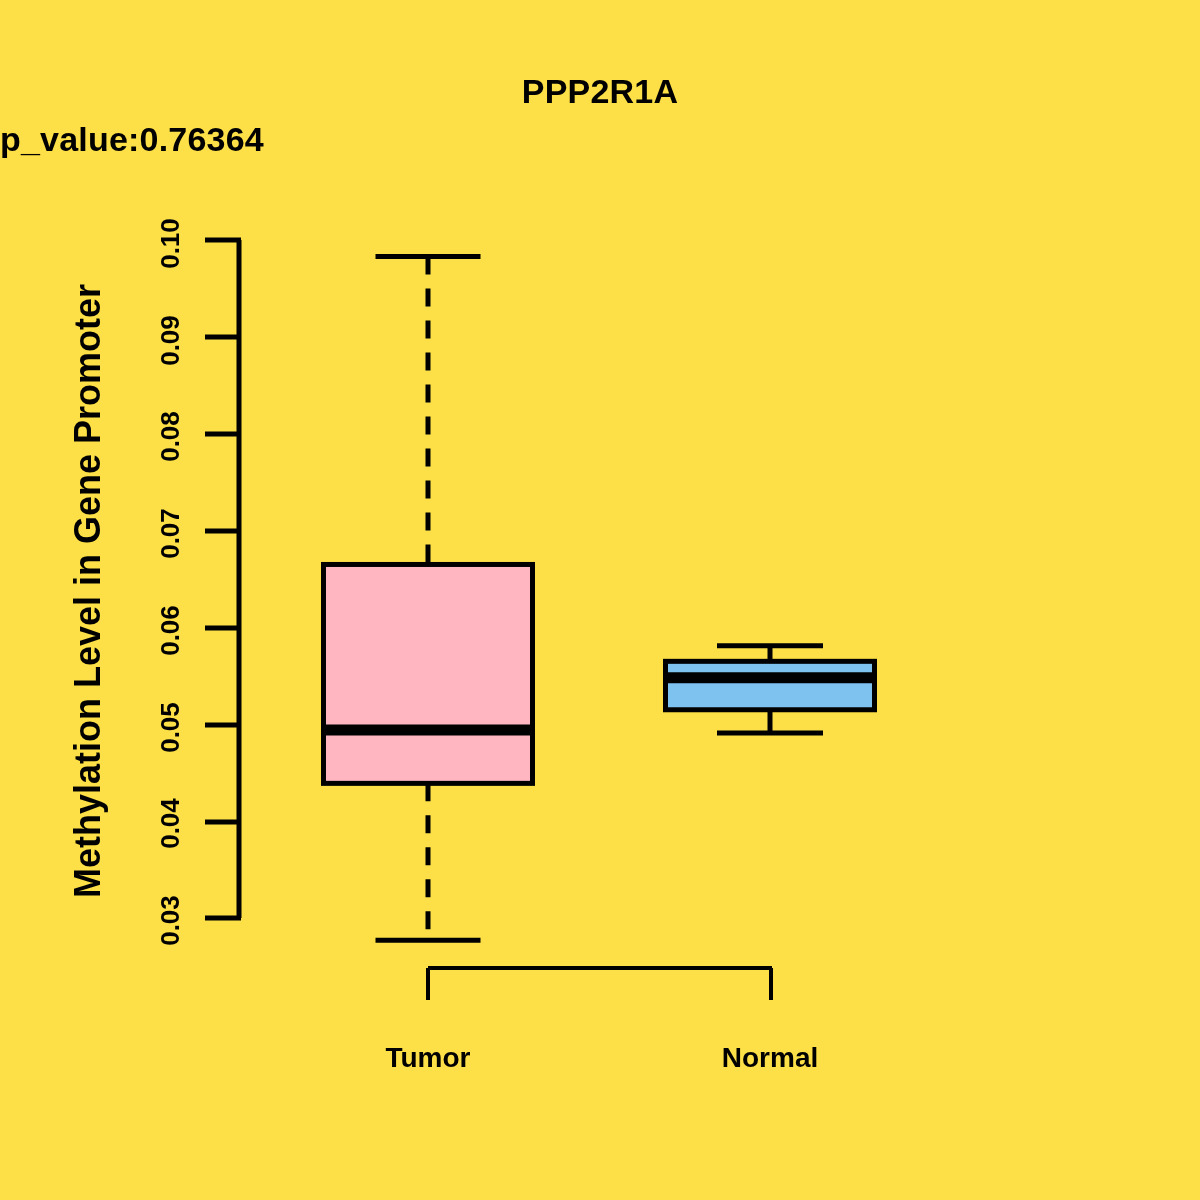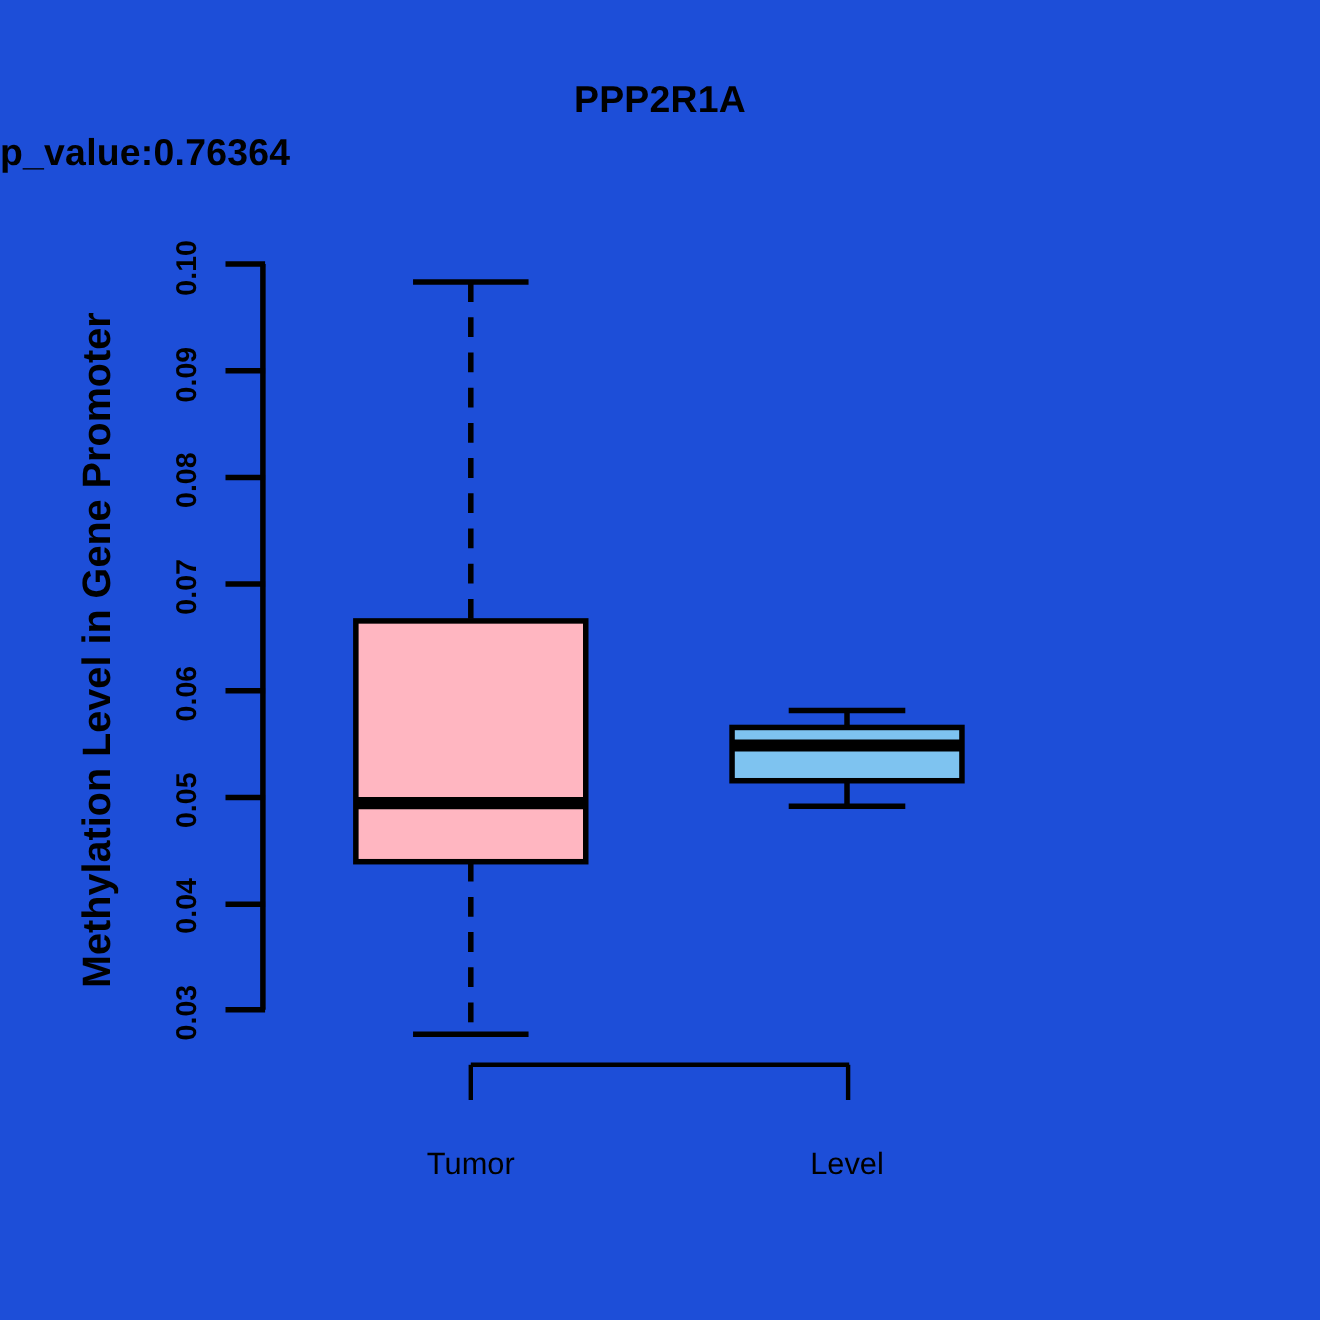--- a/index.html
+++ b/index.html
@@ -7,21 +7,21 @@
     padding: 0;
     background: #ffffff;
   }
   body {
     font-family: "Liberation Sans", sans-serif;
   }
   #page {
     position: relative;
     width: 1200px;
     height: 1200px;
-    background: #1d4ed8;
+    background: #fde047;
     overflow: hidden;
   }
   #plot-svg {
     position: absolute;
     left: 0;
     top: 0;
     width: 1200px;
     height: 1200px;
   }
   .title-main {
@@ -66,21 +66,21 @@
     color: #000000;
     white-space: nowrap;
     transform: rotate(-90deg);
     transform-origin: center center;
     width: 120px;
     text-align: center;
   }
   .xtick-label {
     position: absolute;
     font-size: 28px;
-    font-weight: normal;
+    font-weight: bold;
     color: #000000;
     white-space: nowrap;
     text-align: center;
     width: 240px;
   }
 </style>
 </head>
 <body>
 
 <div id="page">
@@ -93,21 +93,21 @@
   <div class="ytick-label" style="left: 110px; top: 905px;">0.03</div>
   <div class="ytick-label" style="left: 110px; top: 808px;">0.04</div>
   <div class="ytick-label" style="left: 110px; top: 712px;">0.05</div>
   <div class="ytick-label" style="left: 110px; top: 615px;">0.06</div>
   <div class="ytick-label" style="left: 110px; top: 518px;">0.07</div>
   <div class="ytick-label" style="left: 110px; top: 421px;">0.08</div>
   <div class="ytick-label" style="left: 110px; top: 325px;">0.09</div>
   <div class="ytick-label" style="left: 110px; top: 228px;">0.10</div>
 
   <div class="xtick-label" style="left: 308px; top: 1042px;">Tumor</div>
-  <div class="xtick-label" style="left: 650px; top: 1042px;">Level</div>
+  <div class="xtick-label" style="left: 650px; top: 1042px;">Normal</div>
 
   <svg id="plot-svg" viewBox="0 0 1200 1200" xmlns="http://www.w3.org/2000/svg">
 
     <g>
       <line x1="239" y1="240" x2="239" y2="918" stroke="#000000" stroke-width="5"></line>
       <line x1="205" y1="240" x2="241" y2="240" stroke="#000000" stroke-width="5"></line>
       <line x1="205" y1="337" x2="241" y2="337" stroke="#000000" stroke-width="5"></line>
       <line x1="205" y1="434" x2="241" y2="434" stroke="#000000" stroke-width="5"></line>
       <line x1="205" y1="531" x2="241" y2="531" stroke="#000000" stroke-width="5"></line>
       <line x1="205" y1="628" x2="241" y2="628" stroke="#000000" stroke-width="5"></line>

